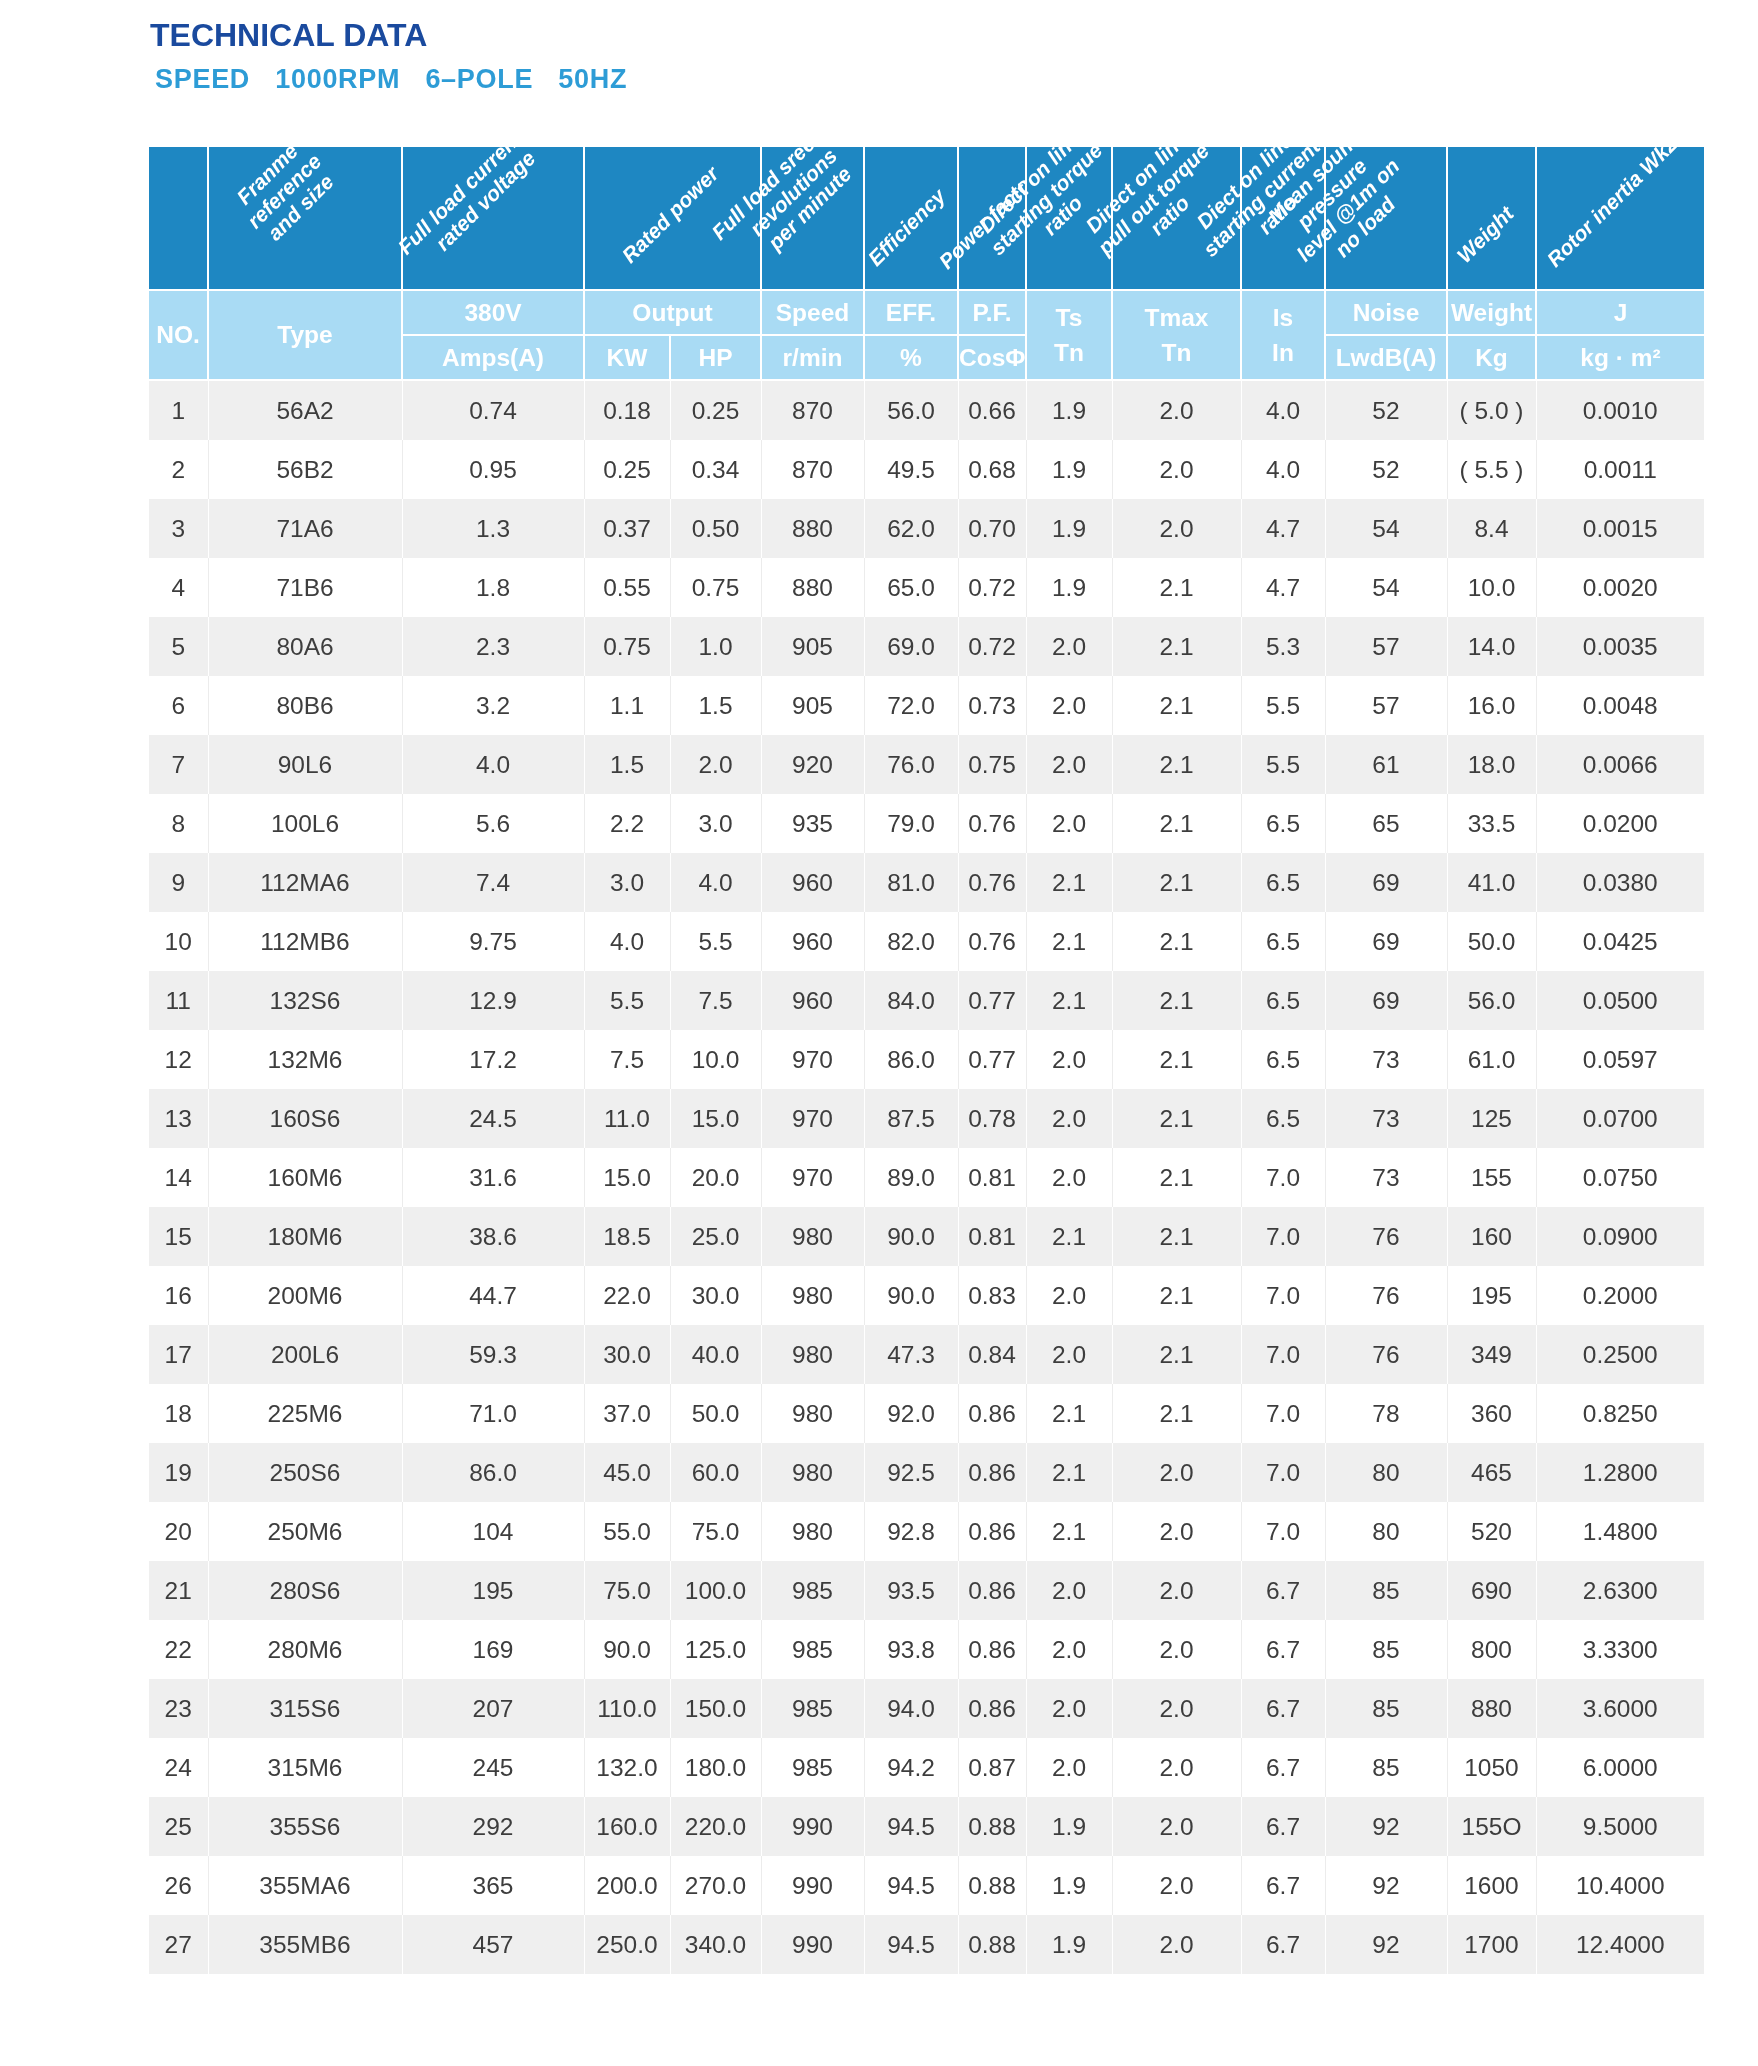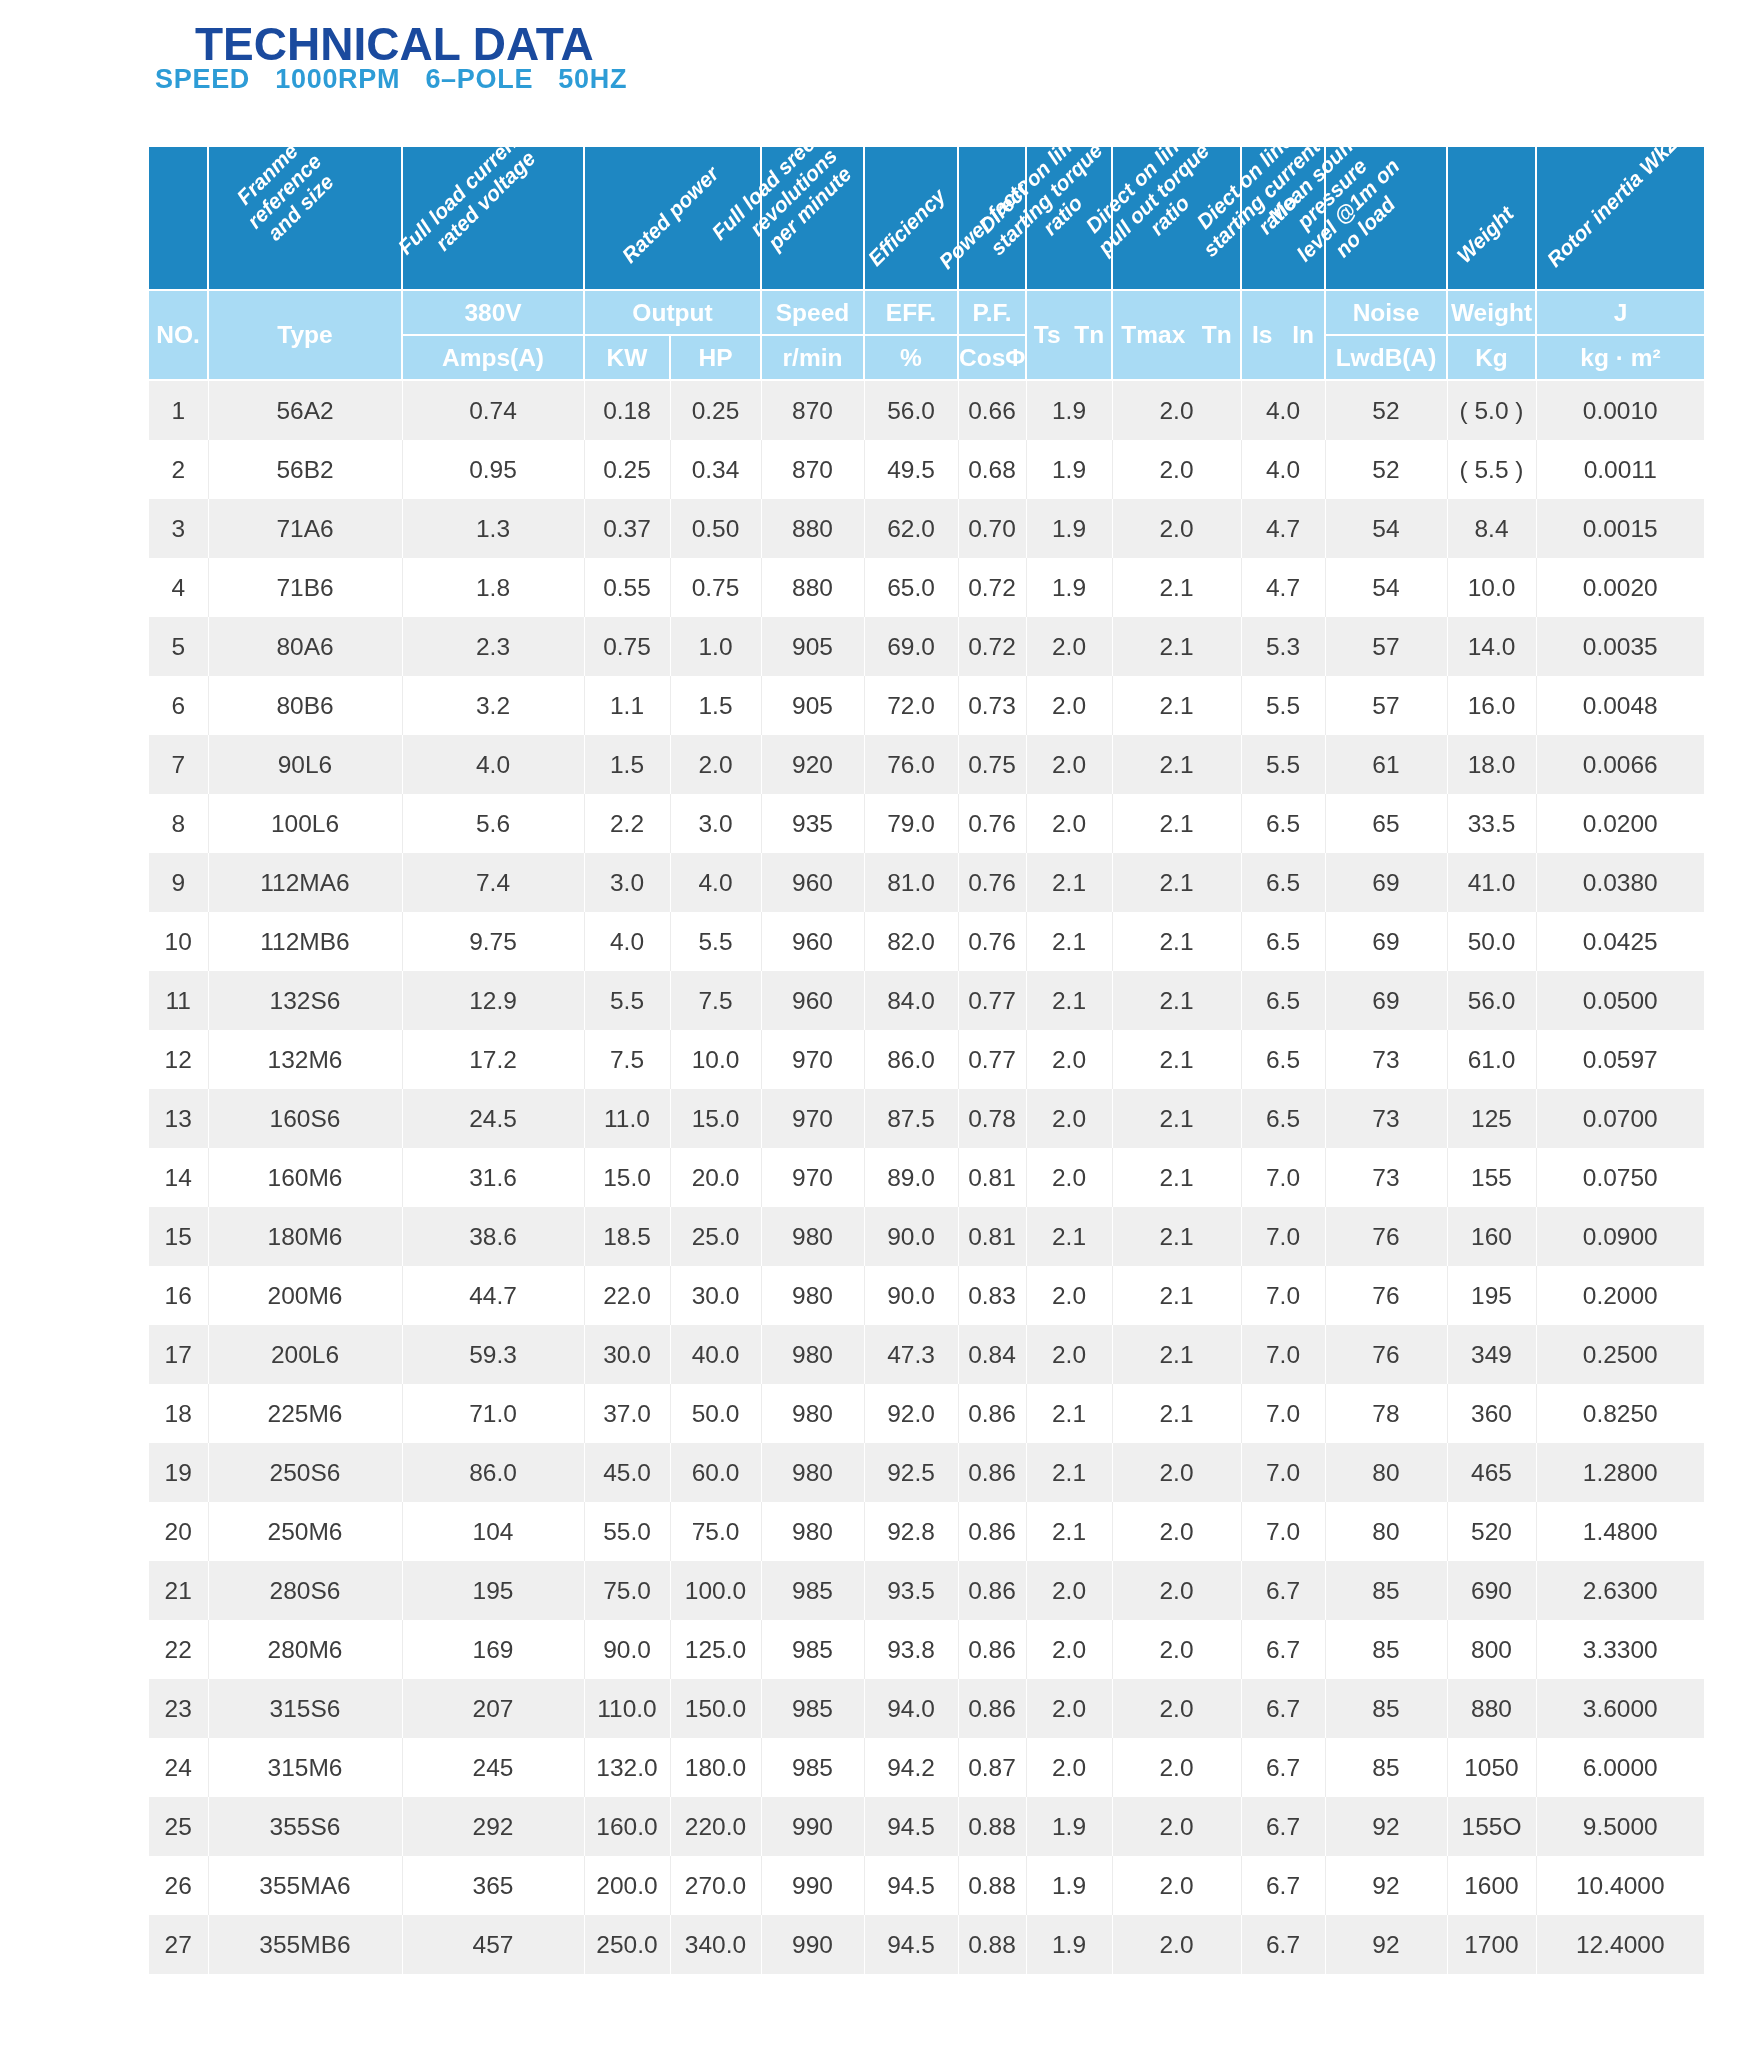--- a/index.html
+++ b/index.html
@@ -1,21 +1,21 @@
 <!DOCTYPE html>
 <html style="font-size:11.2px"><head>
 <meta charset="utf-8">
 <style>
   html,body { margin:0; padding:0; background:#ffffff; }
   body { width:1758px; height:2066px; font-family:"Liberation Sans", sans-serif; }
   .page { position:relative; width:1758px; height:2066px; background:#ffffff; overflow:hidden; }
 
   .title {
     position:absolute; left:150px; top:17px;
-    font-size:46px; font-weight:bold; color:#1a4a9e; letter-spacing:0px;margin-left:45px;
+    font-size:32px; font-weight:bold; color:#1a4a9e; letter-spacing:0px;
   }
   .subtitle {
     position:absolute; left:155px; top:64px;
     font-size:27px; font-weight:bold; color:#2d9cd6; word-spacing:17px; letter-spacing:0.7px;
   }
 
   table.tech {
     position:absolute; left:149px; top:147px;
     border-collapse:collapse; table-layout:fixed; width:1554px;
   }
@@ -49,21 +49,21 @@
   tr.sub1 th, tr.sub2 th, th.merge {
     background:#a9dbf4; color:#ffffff; font-weight:bold;
     font-size:24.5px; text-align:center; padding:0;
     border-left:2.1px solid #ffffff; border-top:2.1px solid #ffffff;
   }
   tr.sub1 th:first-child { border-left:none; }
   tr.sub1 th { height:43px; }
   tr.sub2 th { height:43px;margin-top:8px; }
   th.merge { height:87px; }
   th.merge .two {
-    display:flex; justify-content:space-around;
+    display:flex; flex-direction:column; justify-content:space-around;
     height:70px; align-items:center;
   }
 
   
   tbody td {
     height:57px; text-align:center; vertical-align:middle;
     font-size:24.5px; color:#3d3d3d;
     border-left:1.4px solid #ececec;
     background:#ffffff;
   }

